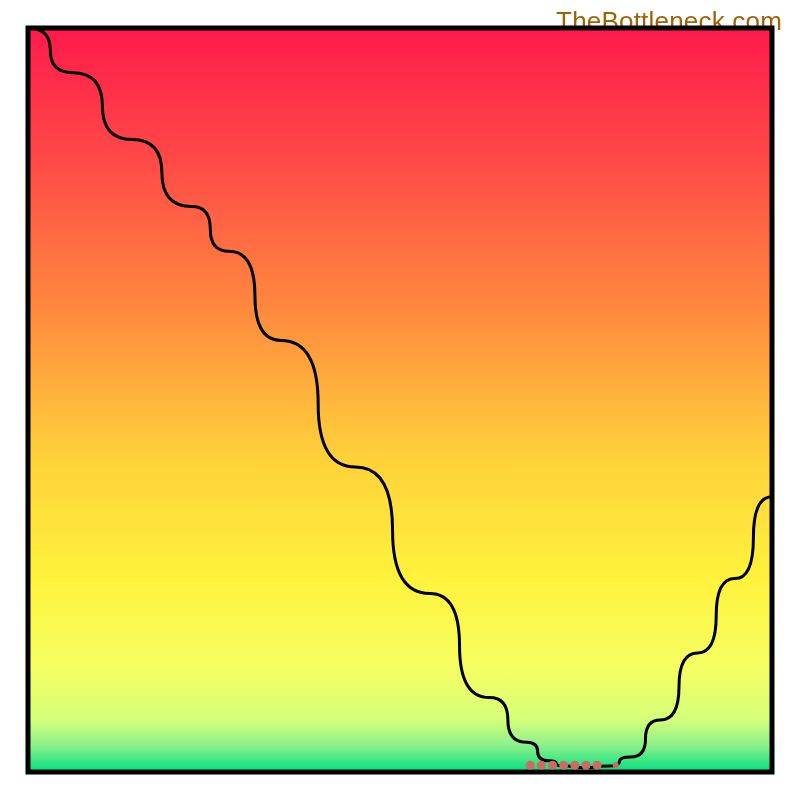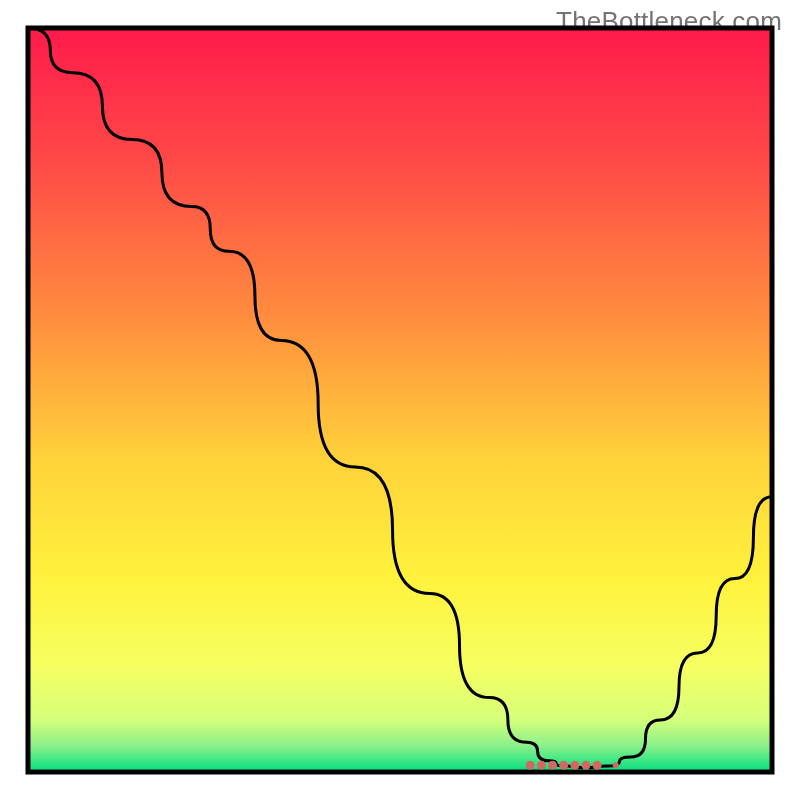--- a/index.html
+++ b/index.html
@@ -14,21 +14,21 @@
     position: relative;
     width: 800px;
     height: 800px;
   }
   .watermark {
     position: absolute;
     top: 6px;
     right: 18px;
     font-size: 26px;
     font-weight: 500;
-    color: #737373;
+    color: #a16207;
     letter-spacing: 0.2px;
   }
   svg.plot {
     position: absolute;
     left: 0;
     top: 0;
     width: 800px;
     height: 800px;
   }
 </style>

